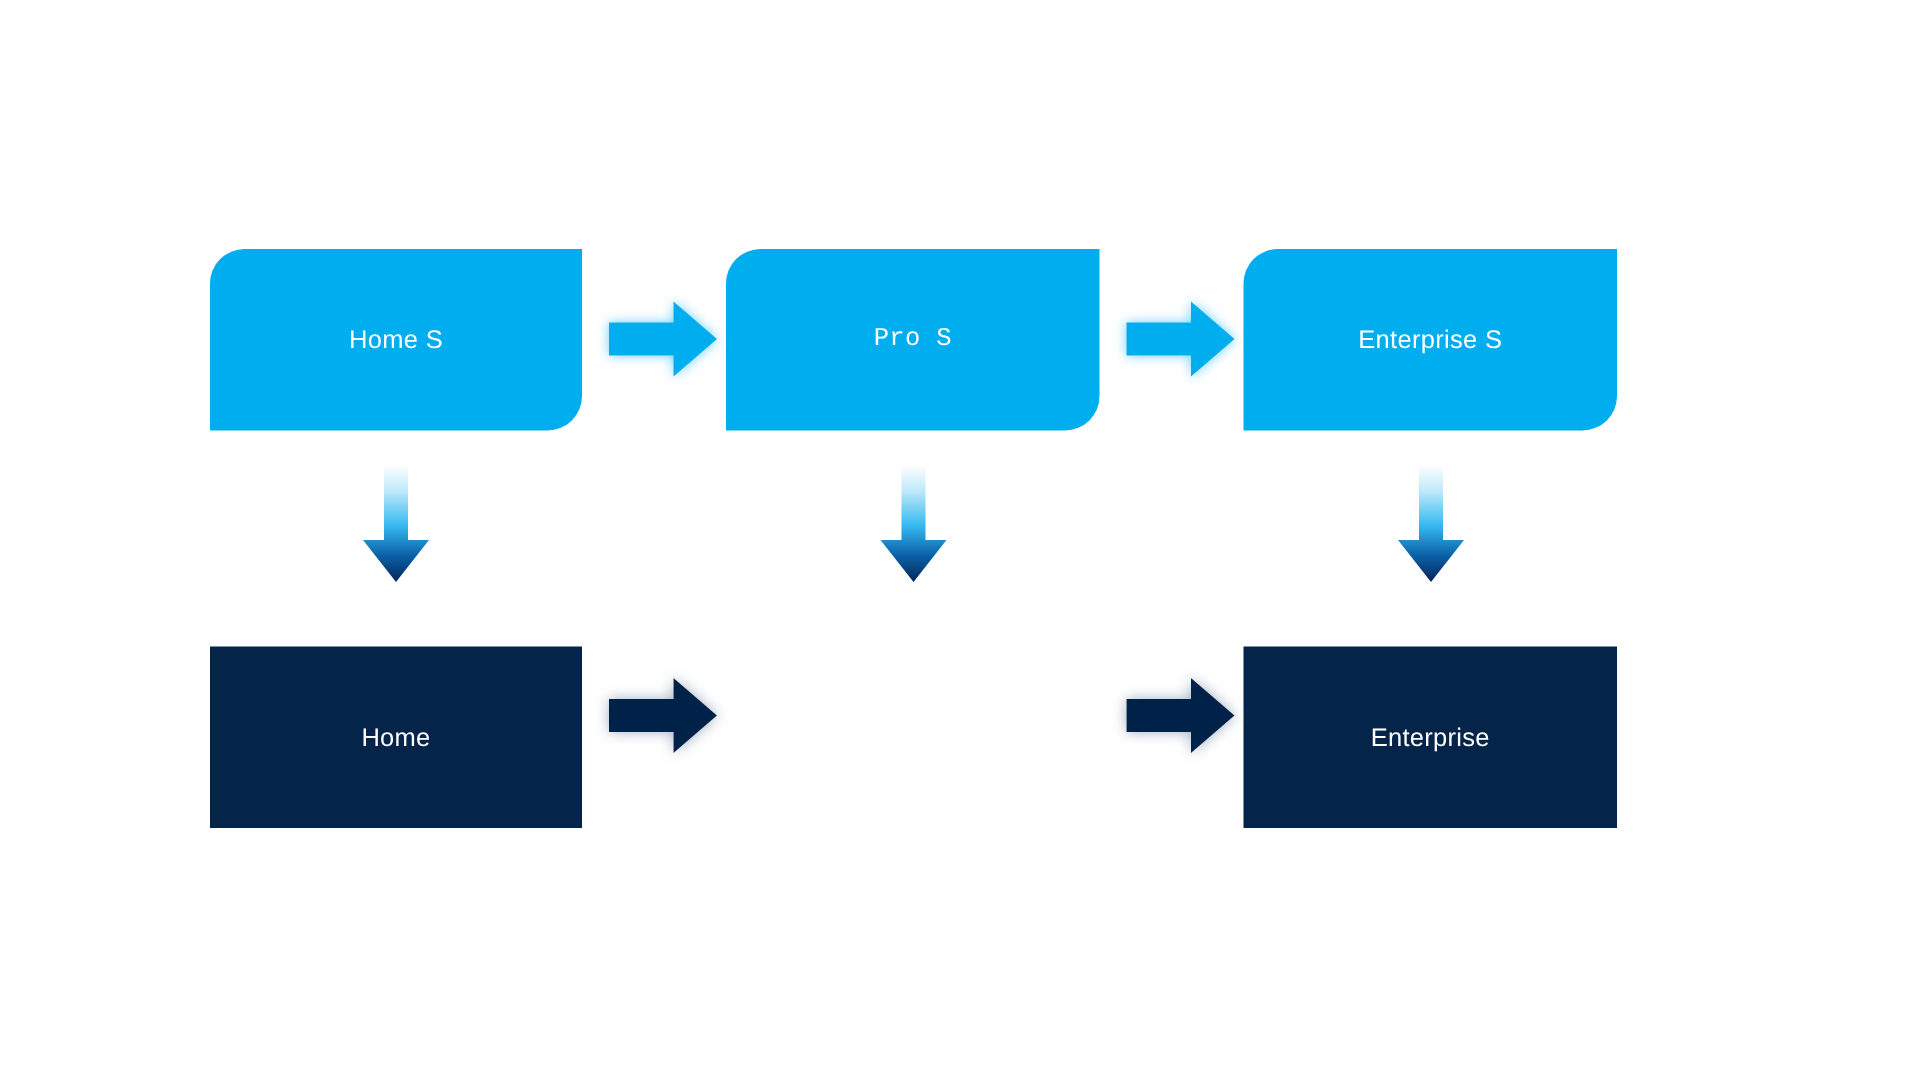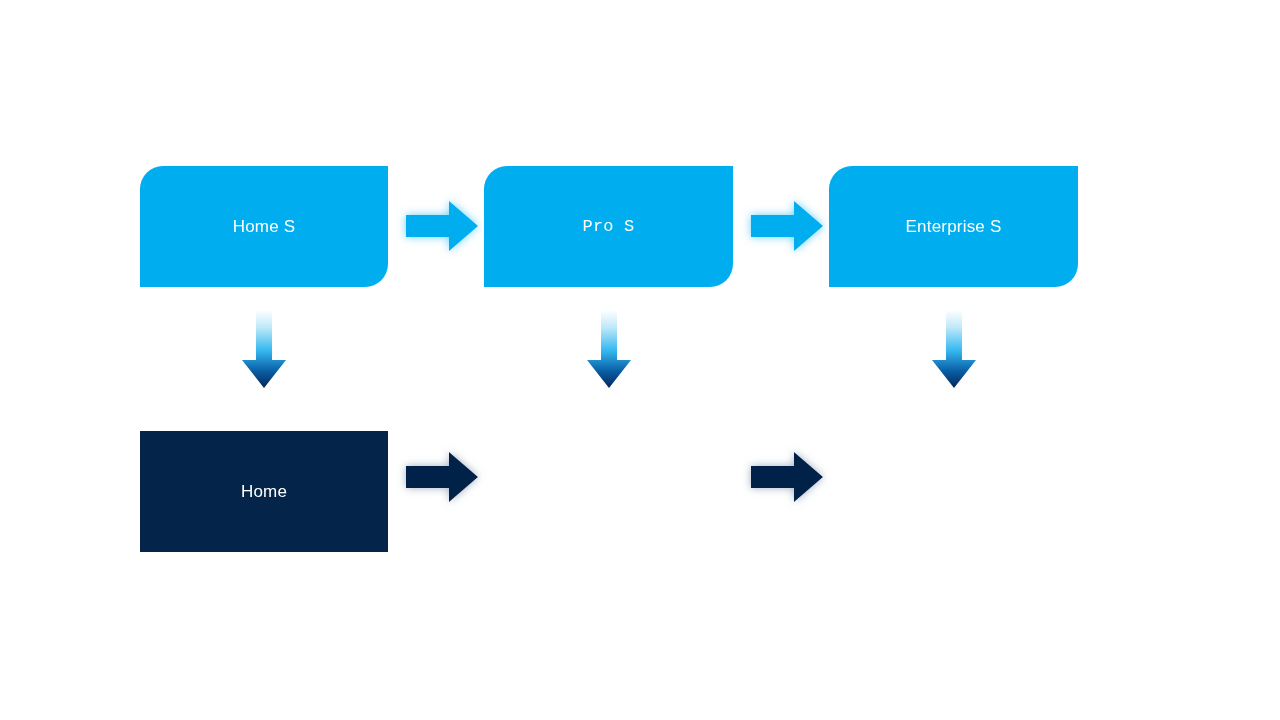--- a/index.html
+++ b/index.html
@@ -175,20 +175,23 @@
       </defs>
       <path d="M22,0 L38,0 L38,50 L52,50 L30,78 L8,50 L22,50 Z" fill="url(#vgrad3)"></path>
     </svg>
   </div>
 
   <div class="node tier-base row-bot col-1">
     <span class="node-label">Home</span>
   </div>
 
 
+  <div class="node tier-base row-bot col-3">
+    <span class="node-label">Enterprise</span>
+  </div>
 
   <div class="h-arrow a-bot-1">
     <svg viewBox="0 0 76 56" xmlns="http://www.w3.org/2000/svg">
       <defs>
         <filter id="glowNavy1" x="-60%" y="-60%" width="220%" height="220%">
           <feGaussianBlur in="SourceAlpha" stdDeviation="4.5" result="b"></feGaussianBlur>
           <feFlood flood-color="#8a9bb5" flood-opacity="0.8" result="c"></feFlood>
           <feComposite in="c" in2="b" operator="in" result="g"></feComposite>
           <feMerge>
             <feMergeNode in="g"></feMergeNode>

